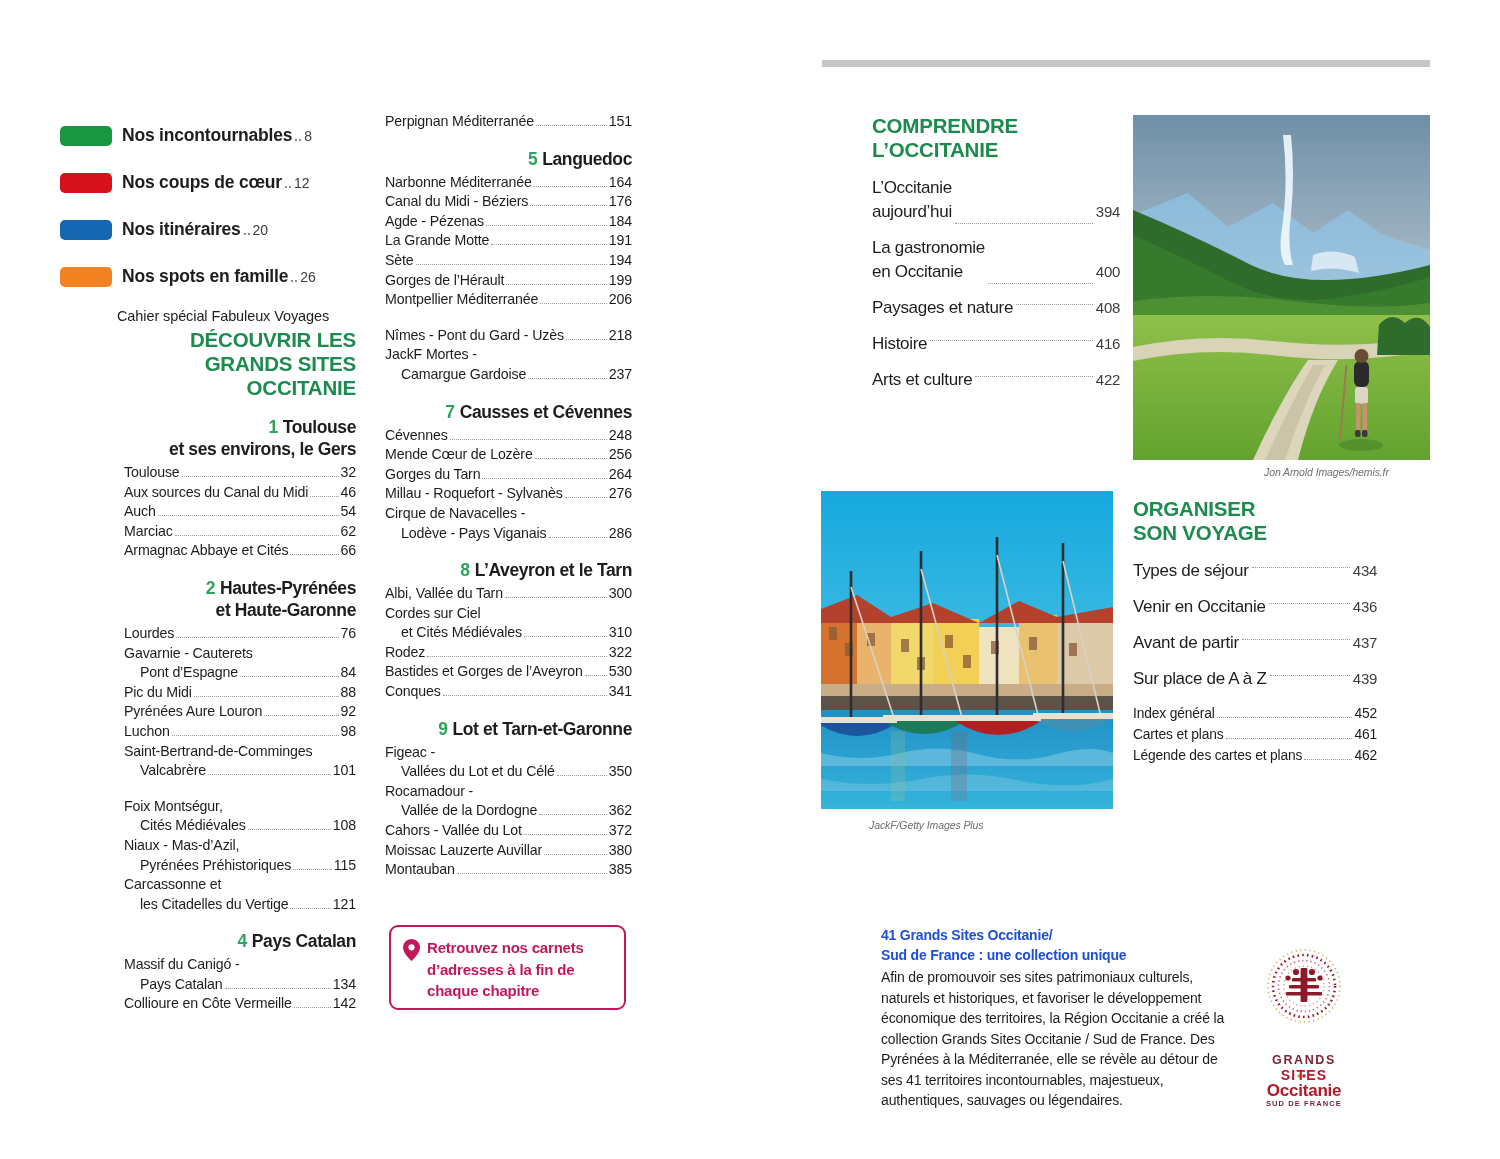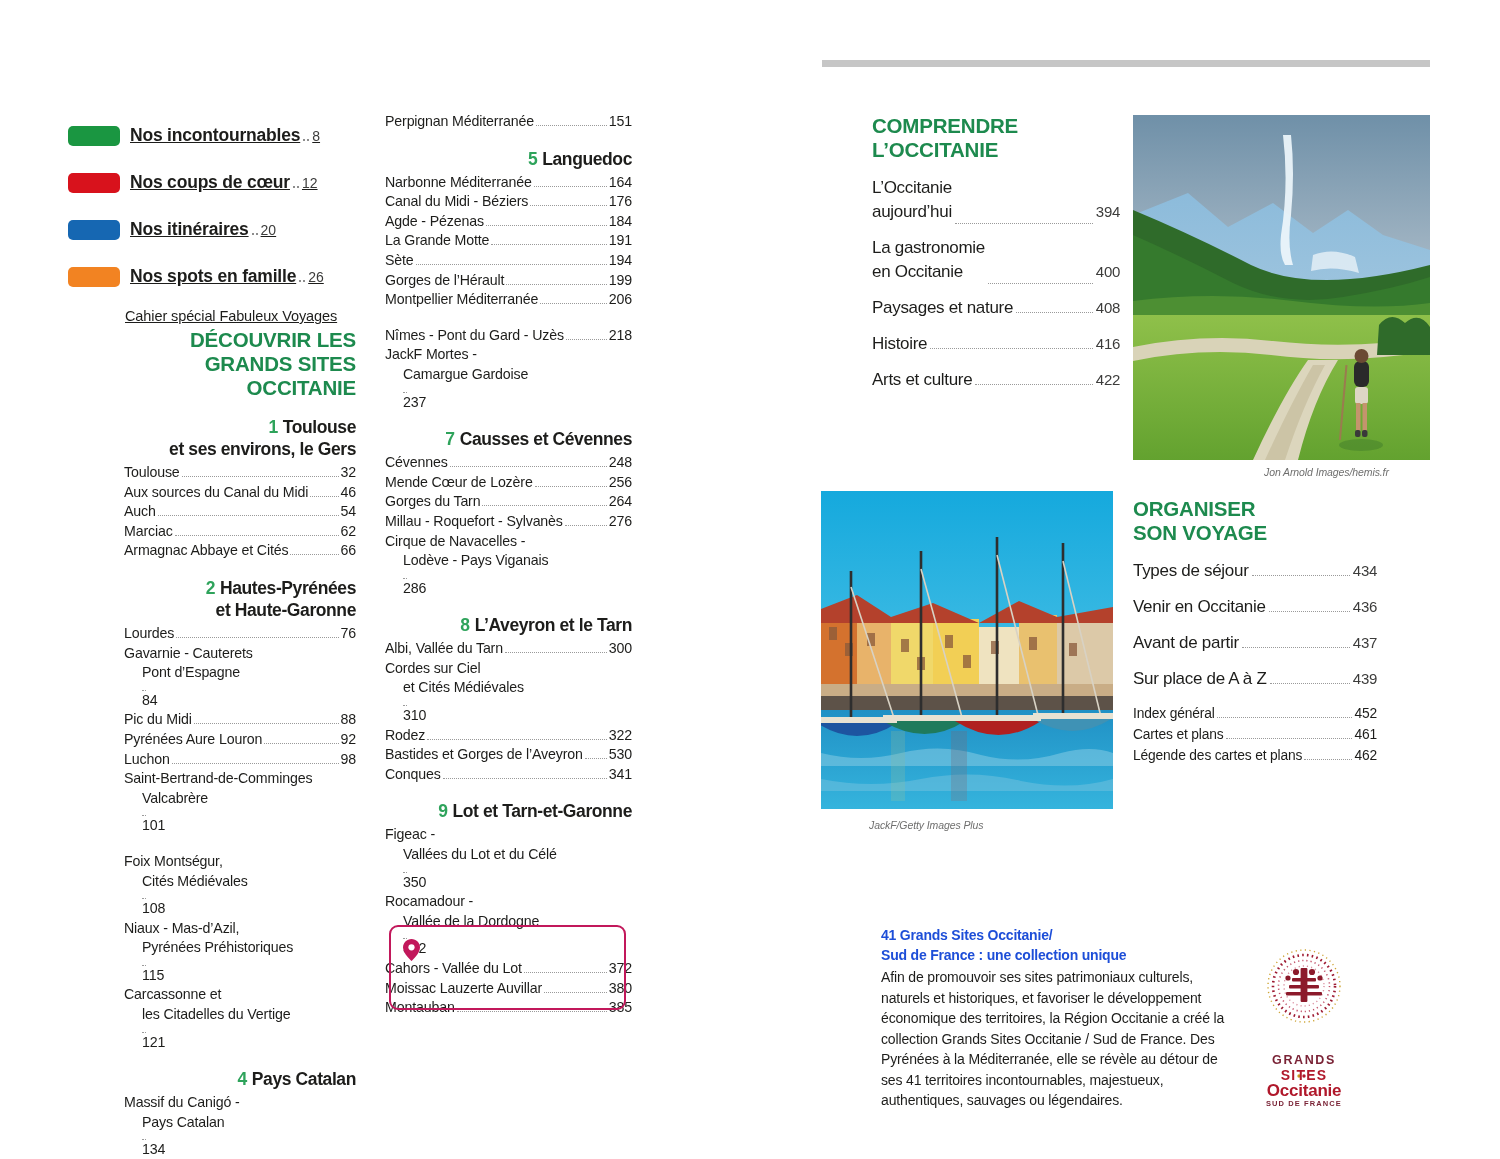--- a/index.html
+++ b/index.html
@@ -18,21 +18,21 @@
   .rule-short { width: 38px; height: 7px; background: #c6c6c6; flex: 0 0 auto; }
   .sommaire-title {
     font-size: 40px; font-weight: bold; color: #b2b2b2;
     letter-spacing: -0.5px; margin: 0 14px 0 18px; white-space: nowrap;
     line-height: 44px;
   }
   .rule-long { flex: 1 1 auto; height: 7px; background: #c6c6c6; }
   .header-right { position: absolute; left: 822px; top: 60px; width: 608px; height: 7px; background: #c6c6c6; }
 
   
-  .legend { position: absolute; left: 68px; top: 112px; width: 290px; text-decoration: underline; }
+  .legend { position: absolute; left: 60px; top: 112px; width: 290px; }
   .legend-row { display: flex; align-items: center; height: 47px; }
   .swatch { width: 52px; height: 20px; border-radius: 5px; flex: 0 0 auto; }
   .legend-text { display: flex; align-items: baseline; margin-left: 10px; white-space: nowrap; }
   .legend-label { font-size: 17.5px; font-weight: bold; letter-spacing: -0.2px; }
   .legend-dots { border-bottom: 2px dotted #8d8d8d; height: 9px; min-width: 6px; margin: 0 3px; }
   .legend-page { font-size: 14px; color: #3c3c3b; }
   .cahier { font-size: 14.5px; color: #1d1d1b; margin: 8px 0 0 57px; letter-spacing: -0.1px; }
 
   
   .col { position: absolute; text-align: right; }
@@ -45,37 +45,37 @@
   }
   .chap { margin-top: 16px; }
   .chap:first-child { margin-top: 0; }
   .chap-head { font-size: 17.5px; font-weight: bold; line-height: 22px; letter-spacing: -0.4px; margin-bottom: 3px; }
   .chap-num { color: #2ea35b; font-weight: bold; margin-right: 5px; }
 
   .entry { display: flex; align-items: baseline; font-size: 14.2px; line-height: 19.6px; color: #1d1d1b; letter-spacing: -0.15px; }
   .entry .name { white-space: nowrap; }
   .entry .dots { flex: 1 1 auto; border-bottom: 1.6px dotted #9a9a9a; height: 8px; margin: 0 2px; min-width: 4px; }
   .entry .pg { white-space: nowrap; }
-  .entry.cont { padding-left: 16px; flex-direction: column; }
+  .entry.cont { padding-left: 16px; }
   .entry.nodots .name { white-space: normal; }
 
   
   .callout {
     position: absolute; left: 389px; top: 925px; width: 237px; height: 85px;
     border: 2px solid #c2185b; border-radius: 9px;
     padding: 10px 10px 0 12px; display: flex;
   }
   .pin { flex: 0 0 auto; margin: 2px 7px 0 0; }
   .callout-text { font-size: 15px; font-weight: bold; color: #c2185b; line-height: 21.5px; letter-spacing: -0.2px; }
 
   
   .comprendre { position: absolute; left: 872px; top: 114px; width: 248px; }
   .r-sec-title { color: #1d8a4e; font-size: 20.5px; font-weight: bold; line-height: 24px; letter-spacing: -0.2px; }
   .r-list { margin-top: 14px; }
-  .r-entry { display: flex; align-items: center; font-size: 17px; line-height: 24px; margin-bottom: 12px; letter-spacing: -0.3px; }
+  .r-entry { display: flex; align-items: flex-start; font-size: 17px; line-height: 24px; margin-bottom: 12px; letter-spacing: -0.3px; }
   .r-entry .name { white-space: pre-line; }
   .r-entry .dots { flex: 1 1 auto; border-bottom: 1.6px dotted #9a9a9a; height: 9px; margin: 0 3px; min-width: 4px; }
   .r-entry .pg { white-space: nowrap; font-size: 15px; color: #3c3c3b; }
   .r-entry.two-line { align-items: flex-end; }
 
   .organiser { position: absolute; left: 1133px; top: 497px; width: 244px; }
   .small-list { margin-top: 6px; }
   .small-entry { display: flex; align-items: baseline; font-size: 13.8px; line-height: 21px; letter-spacing: -0.15px; }
   .small-entry .dots { flex: 1 1 auto; border-bottom: 1.6px dotted #9a9a9a; height: 8px; margin: 0 2px; min-width: 4px; }
 
@@ -416,20 +416,21 @@
       </div>
     </div>
 
   <div class="callout">
     <span class="pin">
       <svg width="17" height="22" viewBox="0 0 17 22">
         <path d="M8.5 0C3.8 0 0 3.8 0 8.5C0 14.5 8.5 22 8.5 22S17 14.5 17 8.5C17 3.8 13.2 0 8.5 0Z" fill="#c2185b"></path>
         <circle cx="8.5" cy="8.3" r="3.1" fill="#ffffff"></circle>
       </svg>
     </span>
+    <div class="callout-text">Retrouvez nos carnets d’adresses à la fin de chaque chapitre</div>
   </div>
 
   <div class="photo photo-mountain">
     <svg width="297" height="345" viewBox="0 0 297 345" preserveAspectRatio="none">
       <defs>
         <linearGradient id="sky" x1="0" y1="0" x2="0" y2="1">
           <stop offset="0%" stop-color="#7fb4d8"></stop>
             <stop offset="100%" stop-color="#b9d3e4"></stop>
         </linearGradient>
         <linearGradient id="cliff" x1="0" y1="0" x2="0" y2="1">

